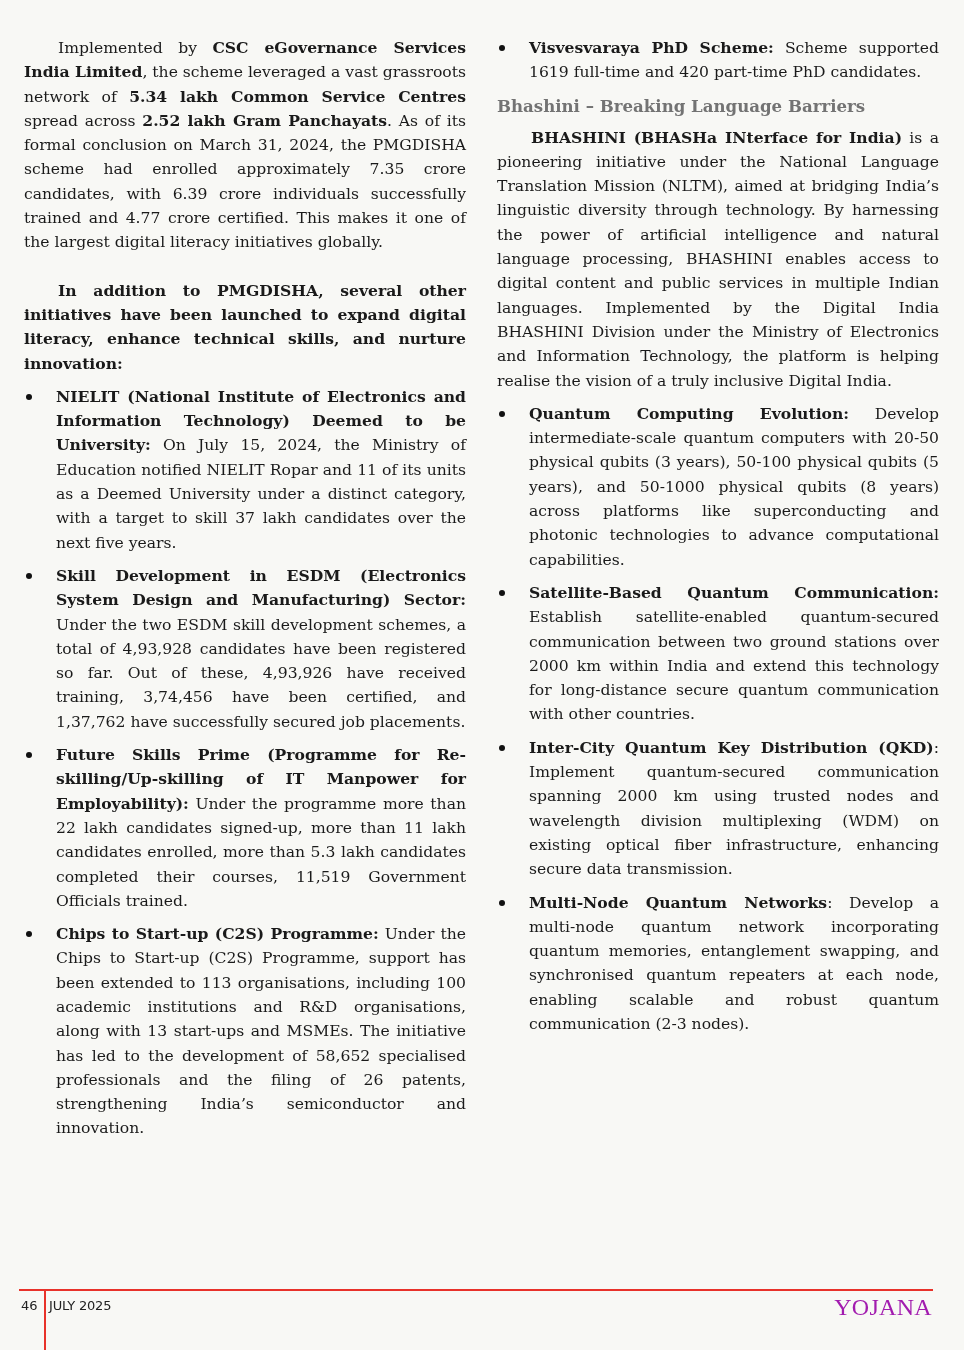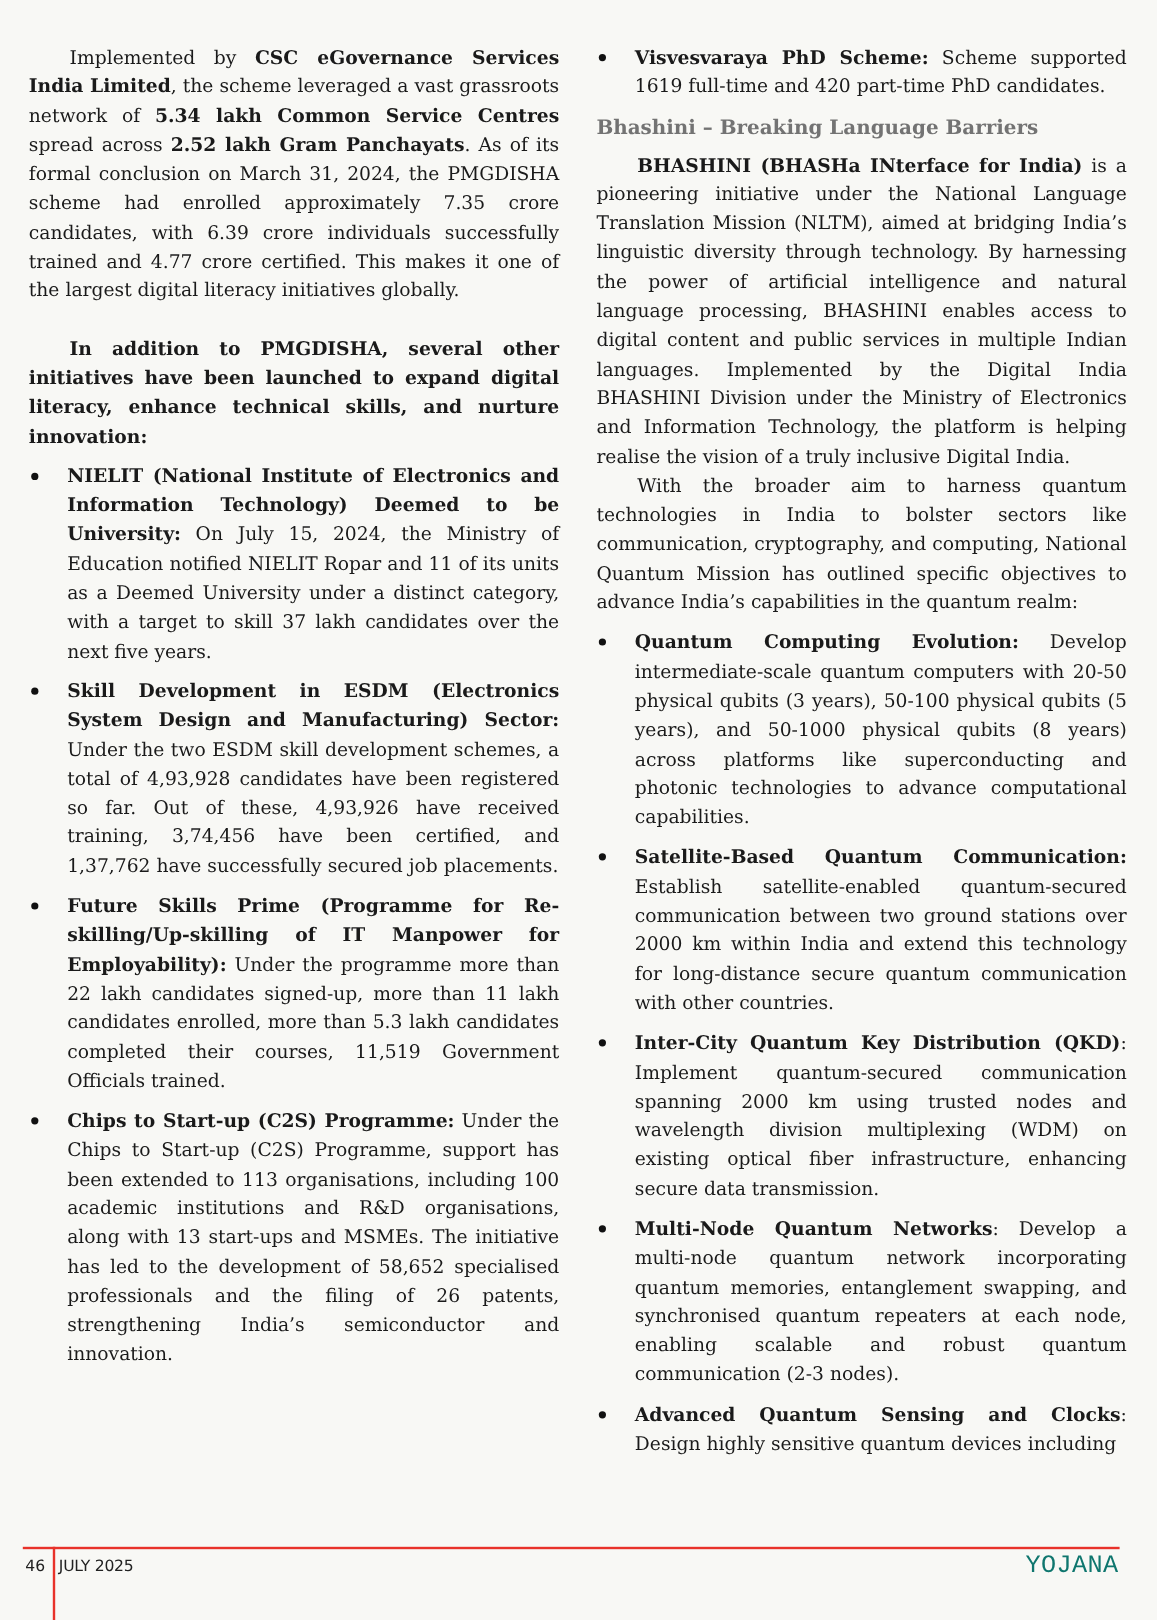--- a/index.html
+++ b/index.html
@@ -42,22 +42,22 @@
   .footer-page {
     position: absolute; left: 21px; top: 1298px; font-size: 13px;
     font-family: "DejaVu Sans", "Liberation Sans", sans-serif; color: #222;
   }
   .footer-date {
     position: absolute; left: 49px; top: 1298px; font-size: 13px;
     font-family: "DejaVu Sans", "Liberation Sans", sans-serif; color: #222;
     letter-spacing: -0.2px;
   }
   .footer-brand {
-    position: absolute; right: 32px; top: 1294px; font-size: 21px;
-    font-family: Liberation Mono, monospace; color: #0f766e;
+    position: absolute; right: 32px; top: 1294px; font-size: 24px;
+    font-family: Liberation Serif, serif; color: #a21caf;
     letter-spacing: 0.3px;
   }
 </style>
 </head>
 <body>
 
 <div class="page">
 
   <div class="col col-left">
     <p class="indent"><span>Implemented by </span><b>CSC eGovernance Services India Limited</b><span>, the scheme leveraged a vast grassroots network of </span><b>5.34 lakh Common Service Centres</b><span> spread across </span><b>2.52 lakh Gram Panchayats</b><span>. As of its formal conclusion on March 31, 2024, the PMGDISHA scheme had enrolled approximately 7.35 crore candidates, with 6.39 crore individuals successfully trained and 4.77 crore certified. This makes it one of the largest digital literacy initiatives globally.</span></p>
@@ -73,28 +73,26 @@
   </div>
 
   <div class="col col-right">
     <ul class="bullets right-bullets">
       <li><span class="bullet"></span><b>Visvesvaraya PhD Scheme:</b><span> Scheme supported 1619 full-time and 420 part-time PhD candidates.</span></li>
     </ul>
 
     <div class="section-heading">Bhashini – Breaking Language Barriers</div>
     <p class="indent"><b>BHASHINI (BHASHa INterface for India)</b><span> is a pioneering initiative under the National Language Translation Mission (NLTM), aimed at bridging India’s linguistic diversity through technology. By harnessing the power of artificial intelligence and natural language processing, BHASHINI enables access to digital content and public services in multiple Indian languages. Implemented by the Digital India BHASHINI Division under the Ministry of Electronics and Information Technology, the platform is helping realise the vision of a truly inclusive Digital India.</span></p>
 
-    <p class="indent">With the broader aim to harness quantum technologies in India to bolster sectors like communication, cryptography, and computing, National Quantum Mission has outlined specific objectives to advance India’s capabilities in the quantum realm:</p>
 
     <ul class="bullets right-bullets" style="margin-top:9px;">
       <li><span class="bullet"></span><b>Quantum Computing Evolution:</b><span> Develop intermediate-scale quantum computers with 20-50 physical qubits (3 years), 50-100 physical qubits (5 years), and 50-1000 physical qubits (8 years) across platforms like superconducting and photonic technologies to advance computational capabilities.</span></li>
       <li><span class="bullet"></span><b>Satellite-Based Quantum Communication:</b><span> Establish satellite-enabled quantum-secured communication between two ground stations over 2000 km within India and extend this technology for long-distance secure quantum communication with other countries.</span></li>
       <li><span class="bullet"></span><b>Inter-City Quantum Key Distribution (QKD)</b><span>: Implement quantum-secured communication spanning 2000 km using trusted nodes and wavelength division multiplexing (WDM) on existing optical fiber infrastructure, enhancing secure data transmission.</span></li>
       <li><span class="bullet"></span><b>Multi-Node Quantum Networks</b><span>: Develop a multi-node quantum network incorporating quantum memories, entanglement swapping, and synchronised quantum repeaters at each node, enabling scalable and robust quantum communication (2-3 nodes).</span></li>
-      <li><span class="bullet"></span><b>Advanced Quantum Sensing and Clocks</b><span>: Design highly sensitive quantum devices including</span></li>
     </ul>
   </div>
 
   <div class="footer-line"></div>
   <div class="footer-vline"></div>
   <div class="footer-page">46</div>
   <div class="footer-date">JULY 2025</div>
   <div class="footer-brand">YOJANA</div>
 </div>
 

